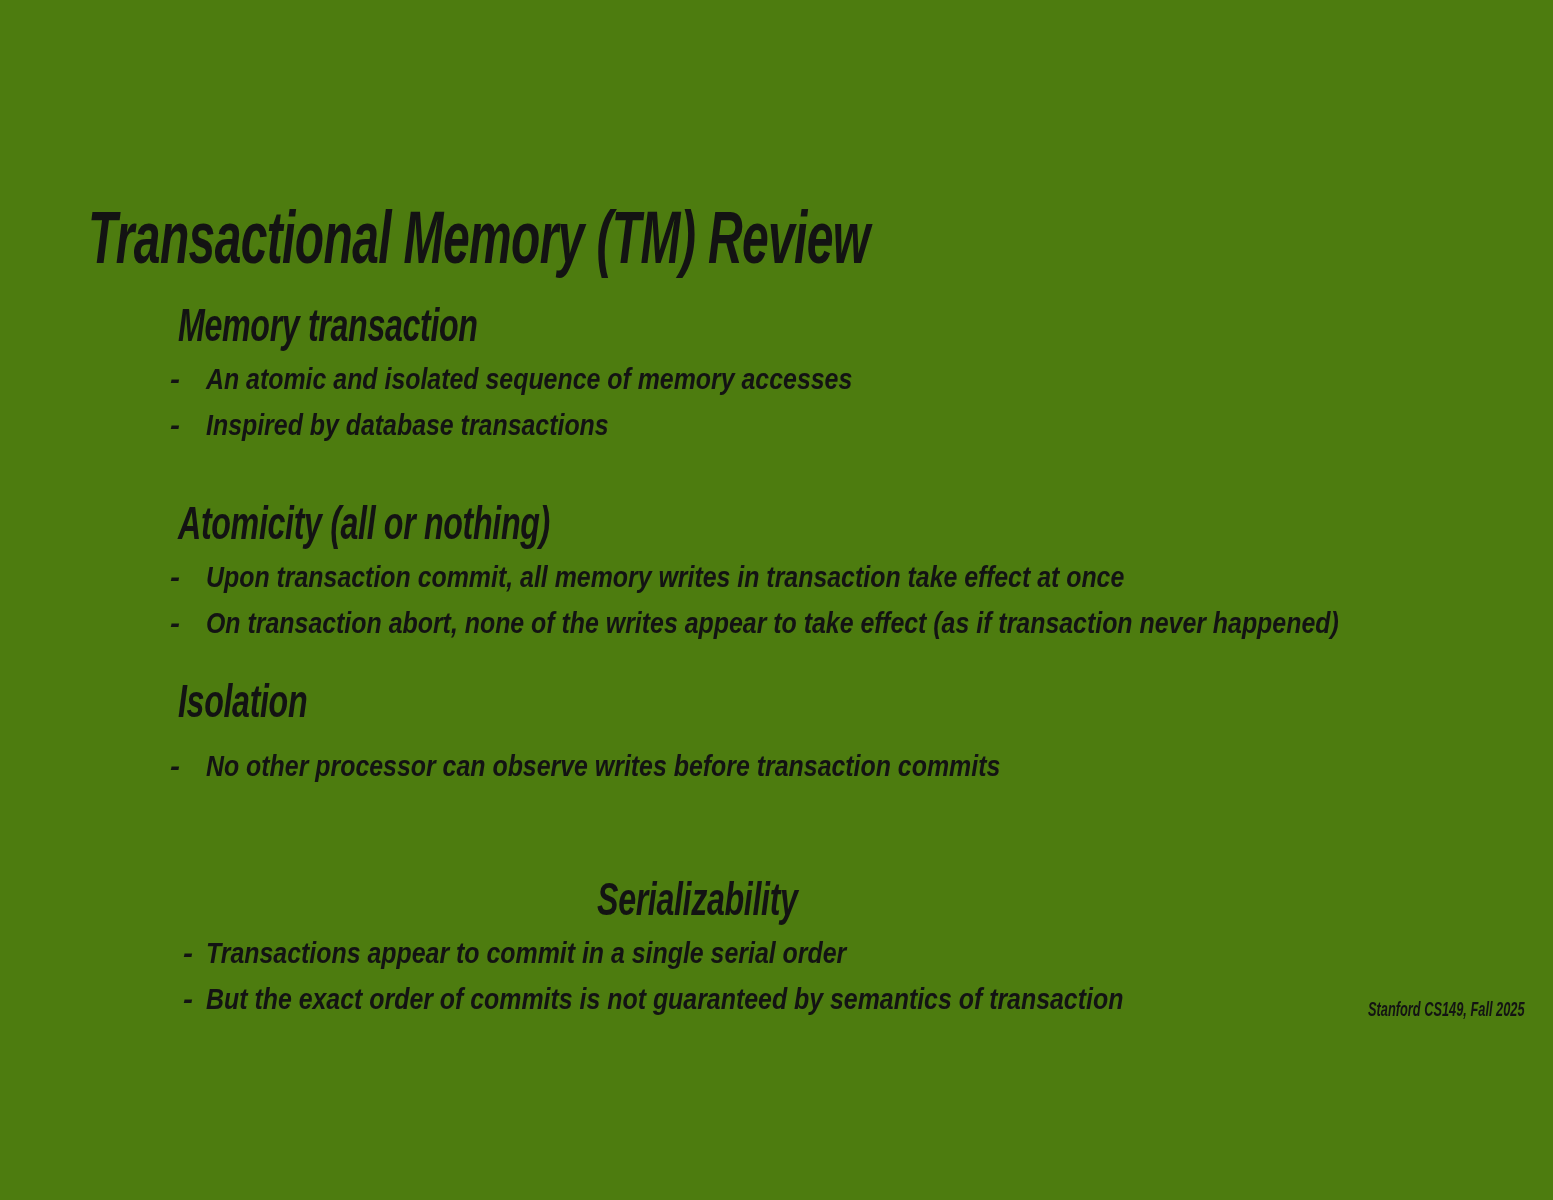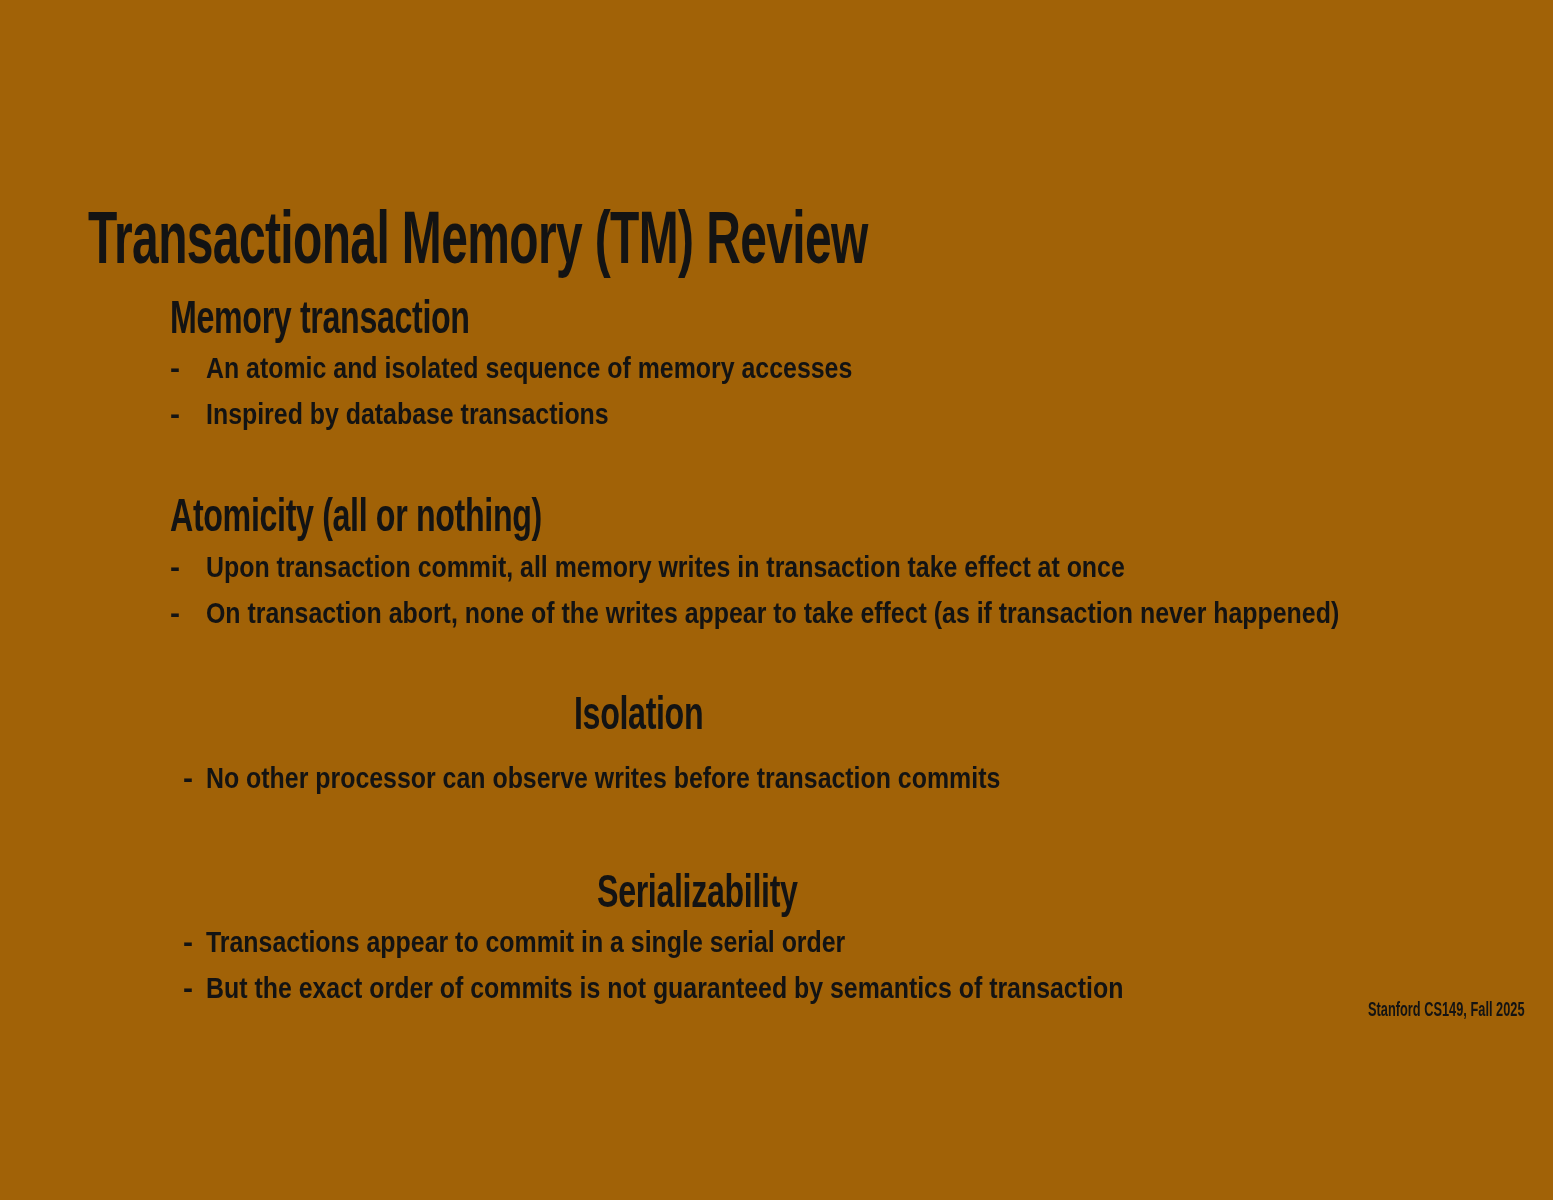--- a/index.html
+++ b/index.html
@@ -27,61 +27,61 @@
     left: 88px; top: 200px;
     margin: 0;
     font-size: 75px;
     line-height: 75px;
     font-weight: 700;
   }
   .t-title { transform: scaleX(0.64); letter-spacing: -1px; }
 
   .sec { position: absolute; left: 170px; }
   .sec h2 {
-    margin: 0;
+    margin: 8px;
     font-size: 46px;
     line-height: 46px;
     font-weight: 700;
   }
   .t-h { transform: scaleX(0.70); letter-spacing: -0.5px; }
 
   .bullets {
     list-style: none;
     margin: 0; padding: 0;
     font-size: 30px;
     line-height: 46px;
     font-weight: 700;
   }
   .bullet { display: flex; align-items: baseline; }
   .dash { flex: 0 0 36px; width: 36px; }
   .t-b { transform: scaleX(0.83); }
 
   .sec-1 { top: 294px; }
   .sec-2 { top: 492px; }
-  .sec-3 { top: 690px; text-align: center; }
+  .sec-3 { top: 670px; }
   .sec-4 { top: 868px; text-align: center; }
   .sec-1 .bullets { margin-top: 5px; }
   .sec-2 .bullets { margin-top: 6px; }
   .sec-3 .bullets { margin-top: 19px; }
   .sec-4 .bullets { margin-top: 5px; }
 
   .footer {
     position: absolute;
     right: 28px; top: 999px;
     font-size: 20px;
     line-height: 20px;
     font-weight: 700;
     text-align: left;
   }
   .t-f { transform: scaleX(0.64); transform-origin: 100% 50%; }
 </style>
 </head>
 <body>
 
-<div class="slide" style="background: #a16207; color: rgb(19, 19, 19);">
+<div class="slide" style="background: #4d7c0f; color: rgb(19, 19, 19); font-style: italic;">
 
   <h1 class="title">
     <span class="cond t-title">Transactional Memory (TM) Review</span>
   </h1>
 
   <section class="sec sec-1">
     <h2>
       <span class="cond t-h">Memory transaction</span>
     </h2>
     <ul class="bullets">

